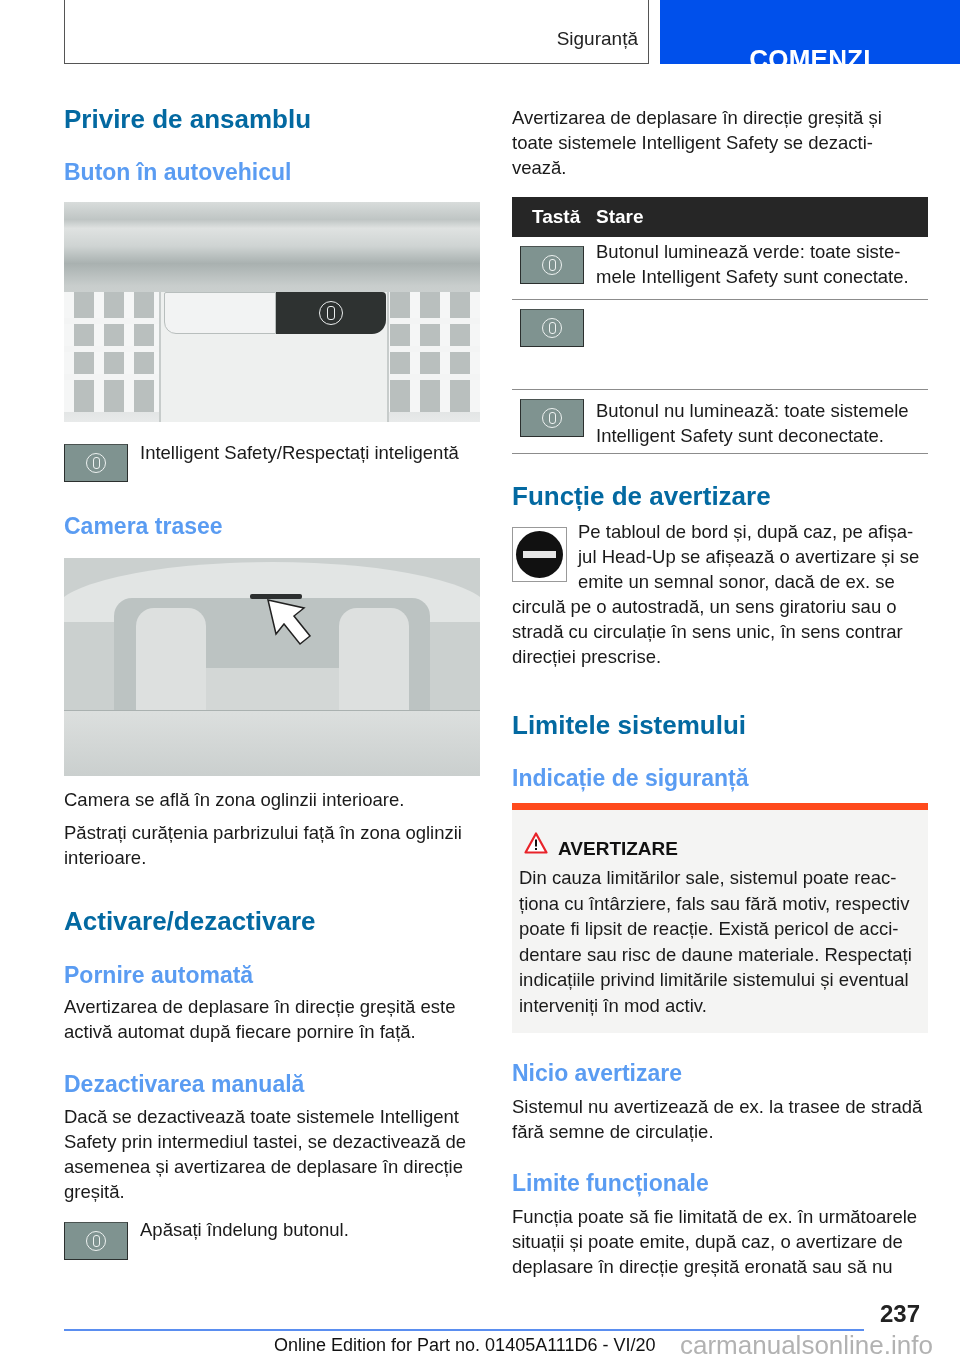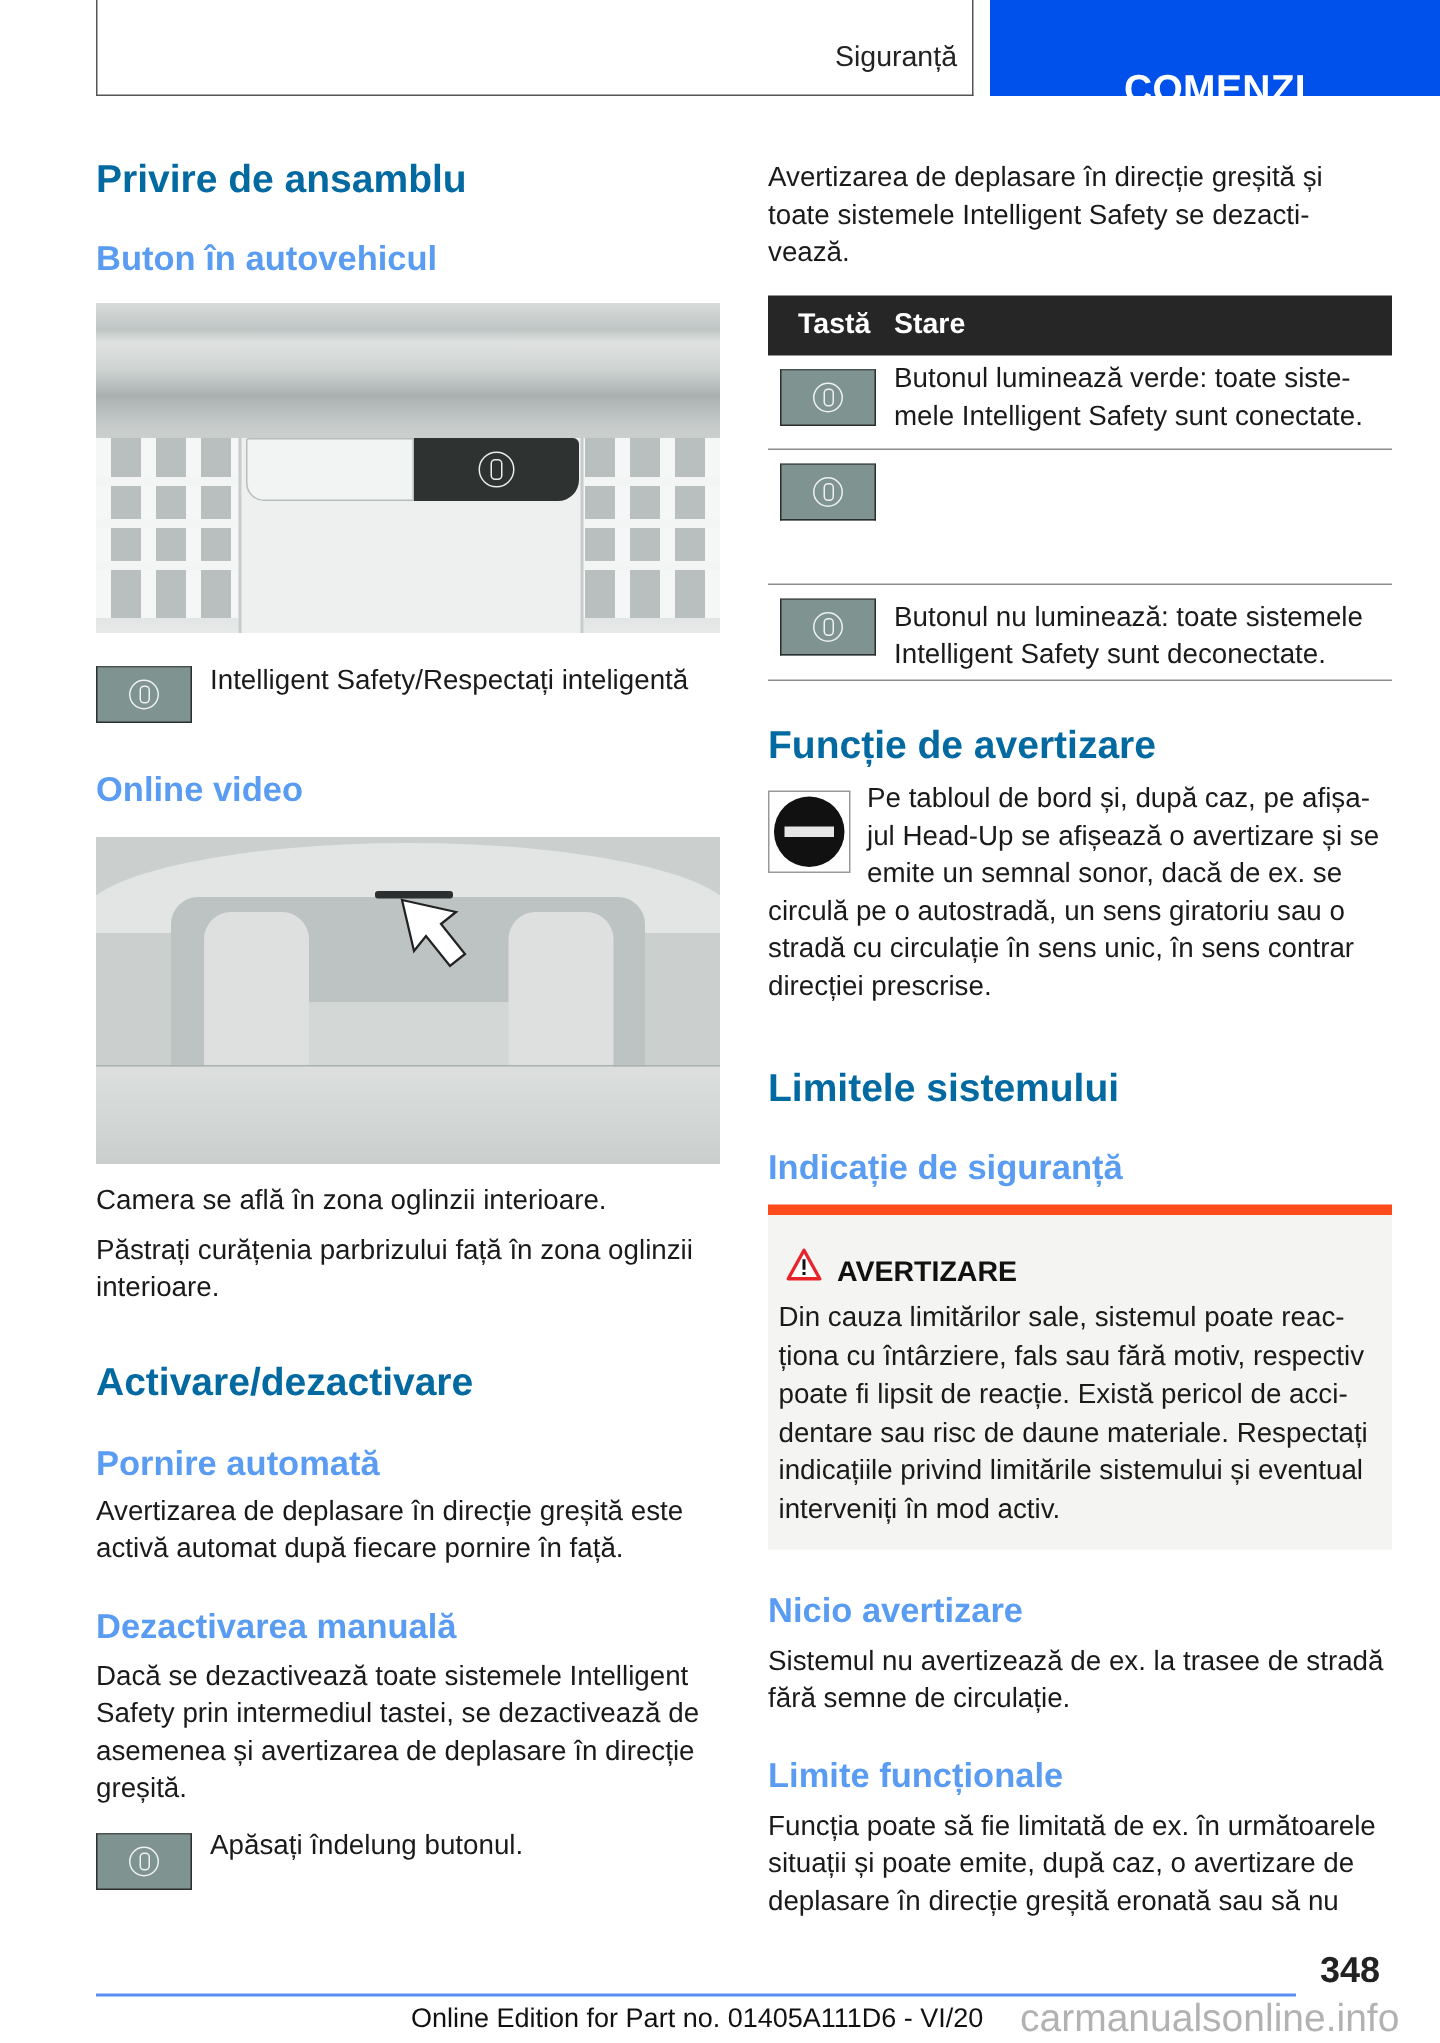--- a/index.html
+++ b/index.html
@@ -92,21 +92,21 @@
     <div class="car"></div>
   </div>
 </div>
 
 <div class="key-icon" style="left:64px; top:444px;">
   <div class="ring"></div>
     <div class="car"></div>
 </div>
 <div class="p" style="left:140px; top:440px; width:340px;">Intelligent Safety/Respectați inteligentă</div>
 
-<div class="h2" style="left:64px; top:513px;">Online video</div>
+<div class="h2" style="left:64px; top:513px;">Camera trasee</div>
 
 <div class="fig2">
   <div class="roof"></div>
   <div class="window"></div>
   <div class="bench"></div>
   <div class="seat l"></div>
   <div class="seat r"></div>
   <div class="sill"></div>
   <div class="cam"></div>
   <svg class="arrow" viewBox="0 0 48 48">
@@ -182,16 +182,16 @@
   <div class="title">AVERTIZARE</div>
   <div class="body">Din cauza limitărilor sale, sistemul poate reac-ționa cu întârziere, fals sau fără motiv, respectiv poate fi lipsit de reacție. Există pericol de acci-dentare sau risc de daune materiale. Respectați indicațiile privind limitările sistemului și eventual interveniți în mod activ.</div>
 </div>
 
 <div class="h2" style="left:512px; top:1060px;">Nicio avertizare</div>
 <div class="p" style="left:512px; top:1094px; width:420px;">Sistemul nu avertizează de ex. la trasee de stradă fără semne de circulație.</div>
 
 <div class="h2" style="left:512px; top:1170px;">Limite funcționale</div>
 <div class="p" style="left:512px; top:1204px; width:420px;">Funcția poate să fie limitată de ex. în următoarele situații și poate emite, după caz, o avertizare de deplasare în direcție greșită eronată sau să nu</div>
 
-<div class="pagenum">348</div>
+<div class="pagenum">237</div>
 <div class="foot-line"></div>
 <div class="foot-text">Online Edition for Part no. 01405A111D6 - VI/20</div>
 <div class="watermark">carmanualsonline.info</div>
 
 </body></html>

